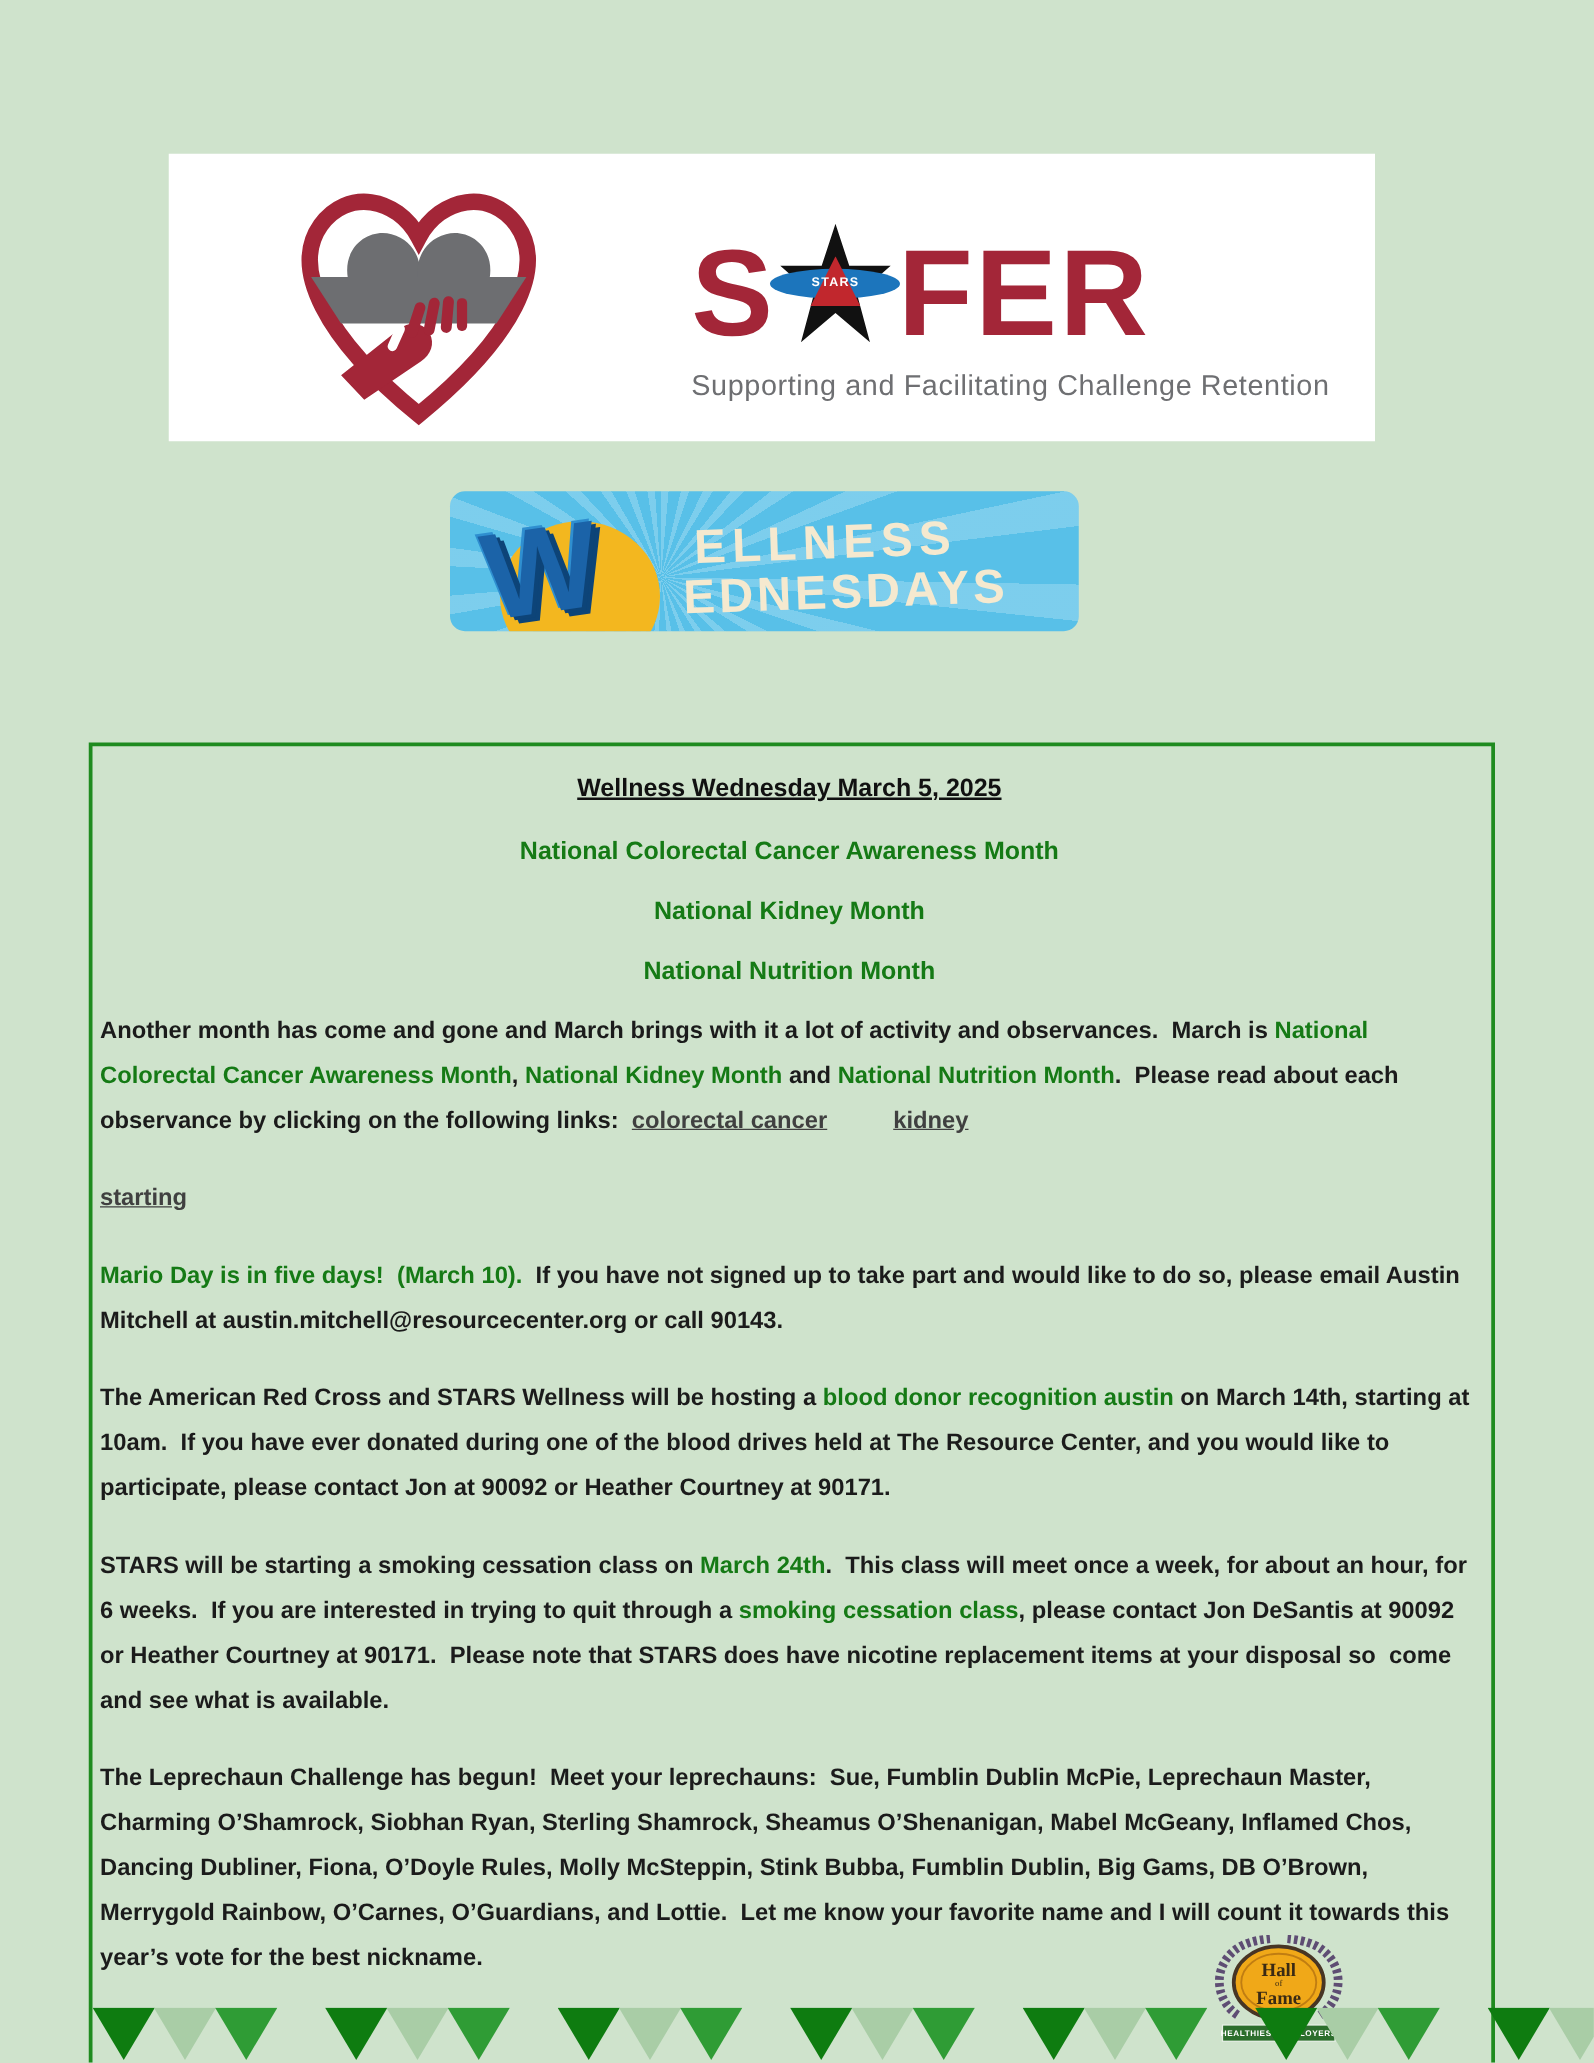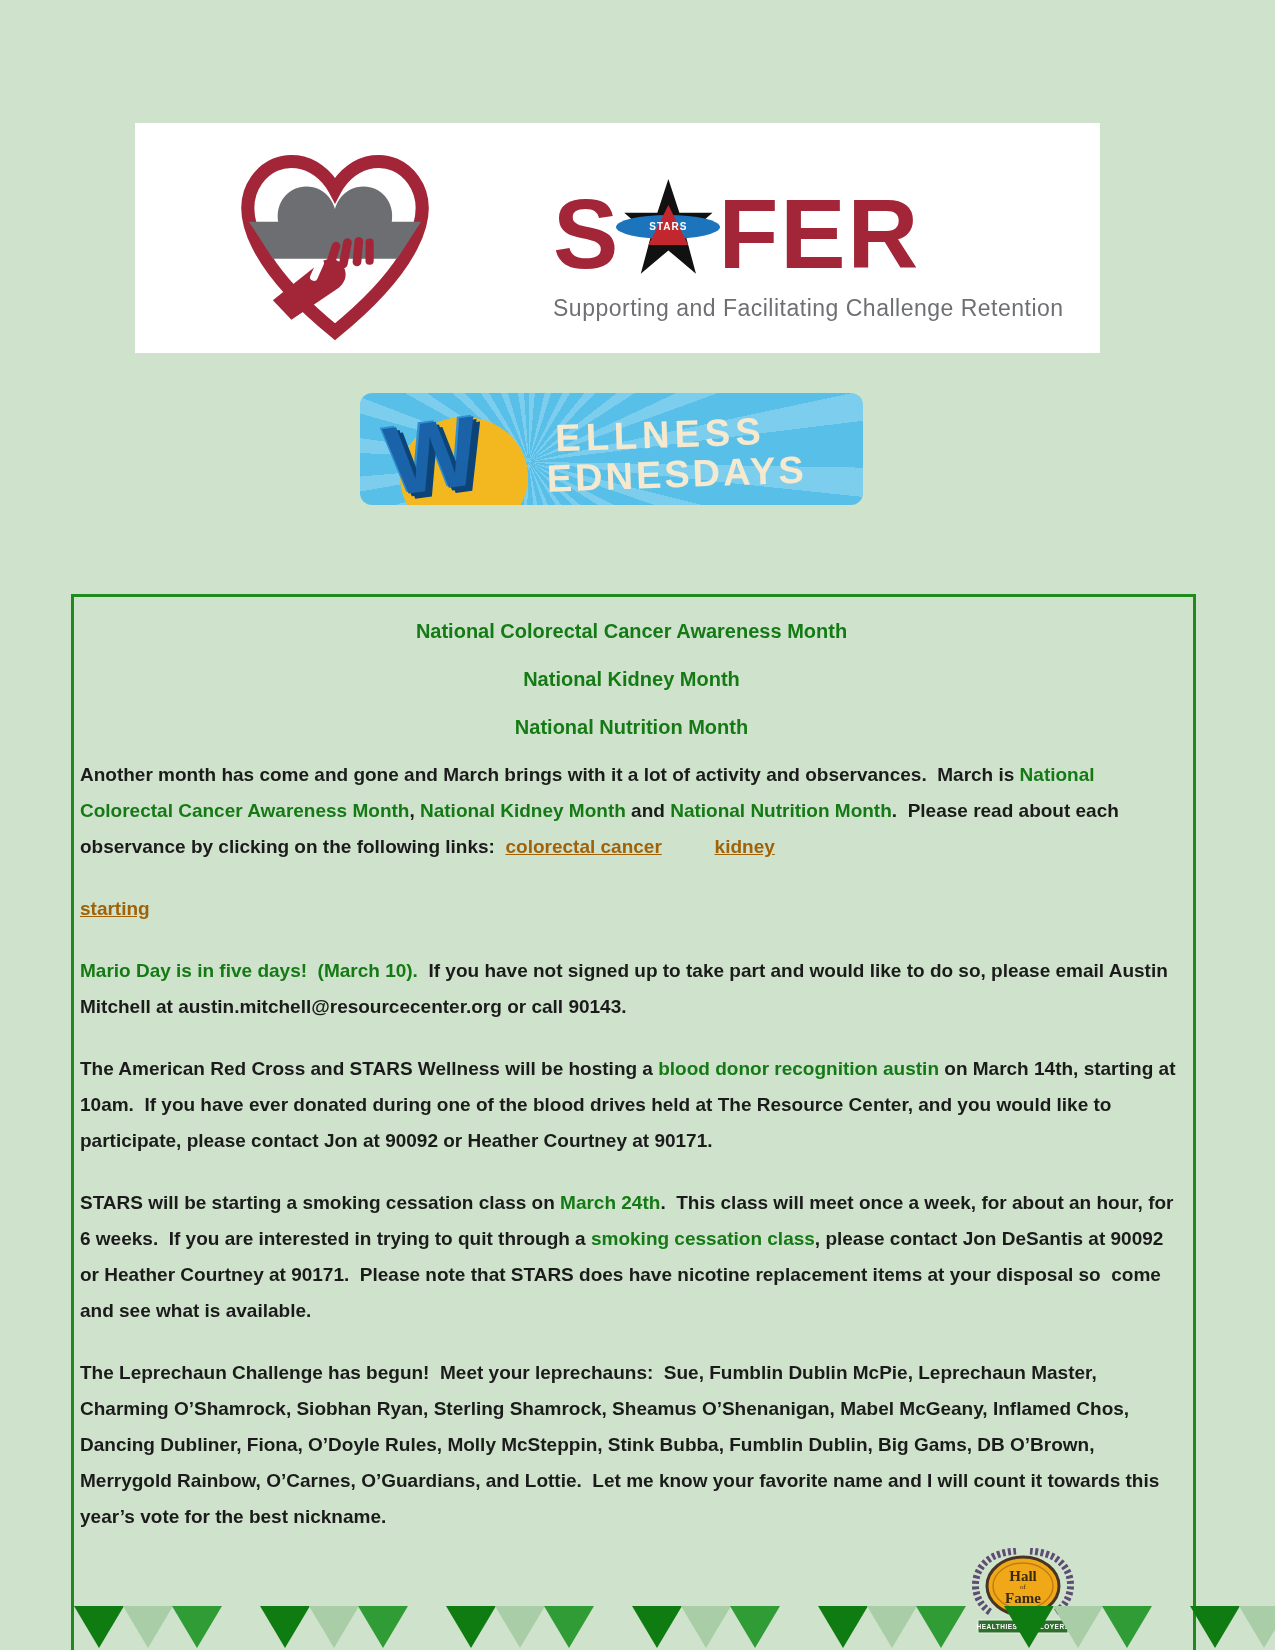--- a/index.html
+++ b/index.html
@@ -73,21 +73,21 @@
   }
   .obs {
     text-align: center; font-size: 20px; font-weight: bold; color: #157a15;
     margin: 0 0 12px 0; line-height: 36px;
   }
   .para {
     font-size: 19px; font-weight: bold; line-height: 36px; margin: 0 0 26px 0;
     white-space: pre-wrap; color: #1b1b1b;
   }
   .seg-green { color: #157a15; }
-  .seg-link { color: #a16207; text-decoration: underline; font-weight: bold; cursor: pointer; }
+  .seg-link { color: #404040; text-decoration: underline; font-weight: bold; cursor: pointer; }
 
   
   .badge { left: 964px; top: 1548px; width: 118px; height: 94px; z-index: 4; }
 
   
   #garland { position: absolute; left: 0; top: 1606px; width: 1275px; height: 44px; z-index: 5; }
   .pennant {
     position: absolute; top: 0; width: 50px; height: 42px;
     clip-path: polygon(0 0, 100% 0, 50% 100%);
   }
@@ -132,20 +132,21 @@
   <div class="banner-sun"></div>
   <div class="banner-w">W</div>
   <div class="banner-text">
     <div class="banner-line1">ELLNESS</div>
     <div class="banner-line2">EDNESDAYS</div>
   </div>
 </div>
 
 <div class="abs nbox">
   <div class="content">
+    <p class="ntitle">Wellness Wednesday March 5, 2025</p>
     <p class="obs">National Colorectal Cancer Awareness Month</p>
     <p class="obs">National Kidney Month</p>
     <p class="obs">National Nutrition Month</p>
     <p class="para"><span>Another month has come and gone and March brings with it a lot of activity and observances.  March is </span><span class="seg-green">National Colorectal Cancer Awareness Month</span><span>, </span><span class="seg-green">National Kidney Month</span><span> and </span><span class="seg-green">National Nutrition Month</span><span>.  Please read about each observance by clicking on the following links:  </span><a class="seg-link" href="#">colorectal cancer</a><span>          </span><a class="seg-link" href="#">kidney</a></p>
     <p class="para"><a class="seg-link" href="#">starting</a></p>
     <p class="para"><span class="seg-green">Mario Day is in five days!  (March 10).</span><span>  If you have not signed up to take part and would like to do so, please email Austin Mitchell at austin.mitchell@resourcecenter.org or call 90143.</span></p>
     <p class="para"><span>The American Red Cross and STARS Wellness will be hosting a </span><span class="seg-green">blood donor recognition austin</span><span> on March 14th, starting at 10am.  If you have ever donated during one of the blood drives held at The Resource Center, and you would like to participate, please contact Jon at 90092 or Heather Courtney at 90171.</span></p>
     <p class="para"><span>STARS will be starting a smoking cessation class on </span><span class="seg-green">March 24th</span><span>.  This class will meet once a week, for about an hour, for 6 weeks.  If you are interested in trying to quit through a </span><span class="seg-green">smoking cessation class</span><span>, please contact Jon DeSantis at 90092 or Heather Courtney at 90171.  Please note that STARS does have nicotine replacement items at your disposal so  come and see what is available.</span></p>
     <p class="para"><span>The Leprechaun Challenge has begun!  Meet your leprechauns:  Sue, Fumblin Dublin McPie, Leprechaun Master, Charming O’Shamrock, Siobhan Ryan, Sterling Shamrock, Sheamus O’Shenanigan, Mabel McGeany, Inflamed Chos, Dancing Dubliner, Fiona, O’Doyle Rules, Molly McSteppin, Stink Bubba, Fumblin Dublin, Big Gams, DB O’Brown, Merrygold Rainbow, O’Carnes, O’Guardians, and Lottie.  Let me know your favorite name and I will count it towards this year’s vote for the best nickname.</span></p>
   </div>

